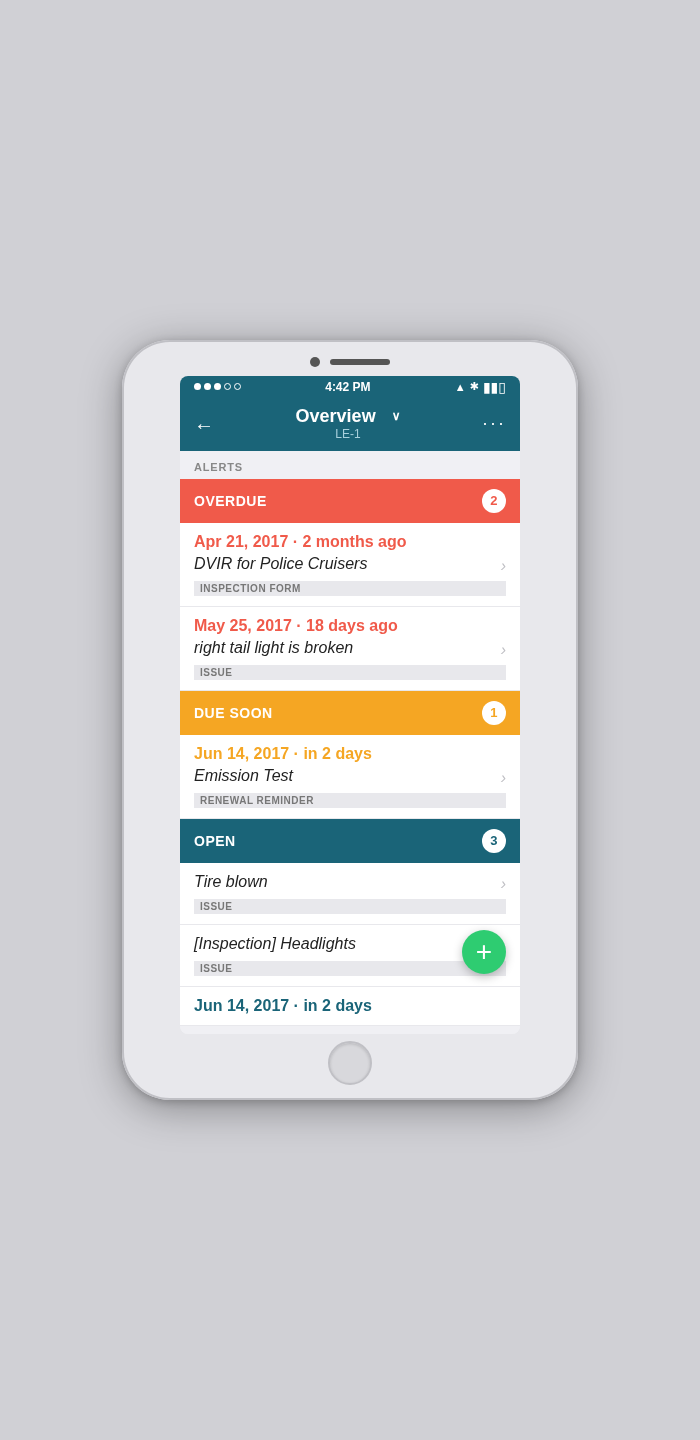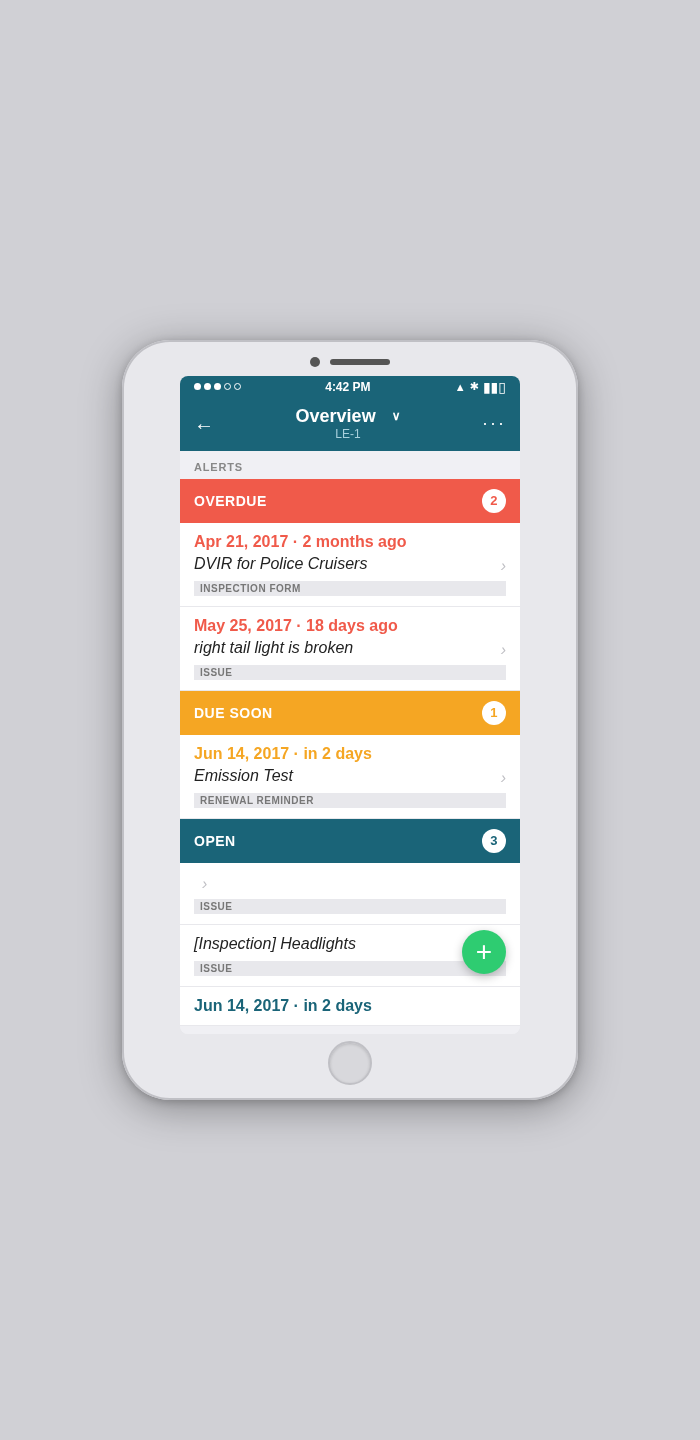--- a/index.html
+++ b/index.html
@@ -300,20 +300,21 @@
           <span class="alert-chevron">›</span>
         </div>
       <span class="alert-tag">RENEWAL REMINDER</span>
           </div>
           <div class="category-header open">
     <span>OPEN</span>
     <span class="category-badge open">3</span>
   </div>
           <div class="alert-item">
         <div class="alert-item-row">
+          <span class="alert-title">Tire blown</span>
           <span class="alert-chevron">›</span>
         </div>
       <span class="alert-tag">ISSUE</span>
           </div>
           <div class="alert-item">
         <div class="alert-item-row">
           <span class="alert-title">[Inspection] Headlights</span>
           <span class="alert-chevron">›</span>
         </div>
       <span class="alert-tag">ISSUE</span>

